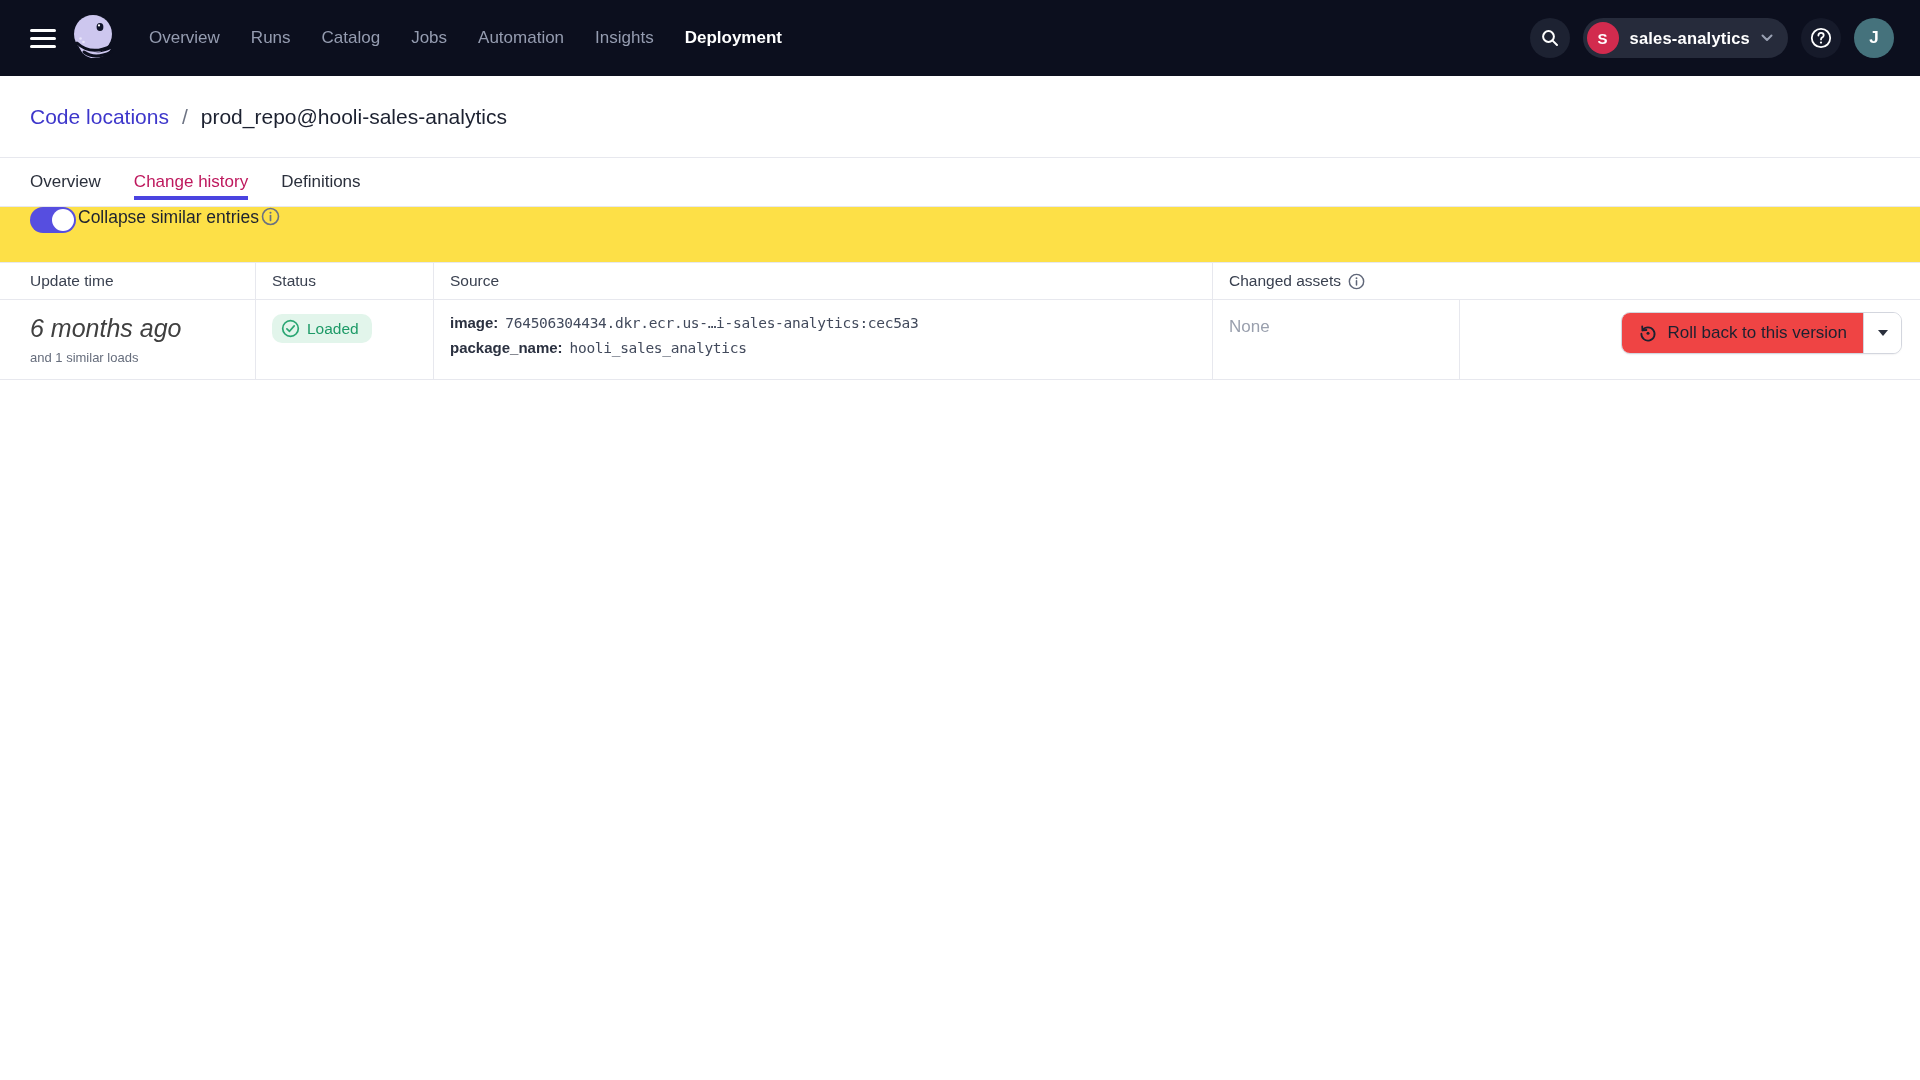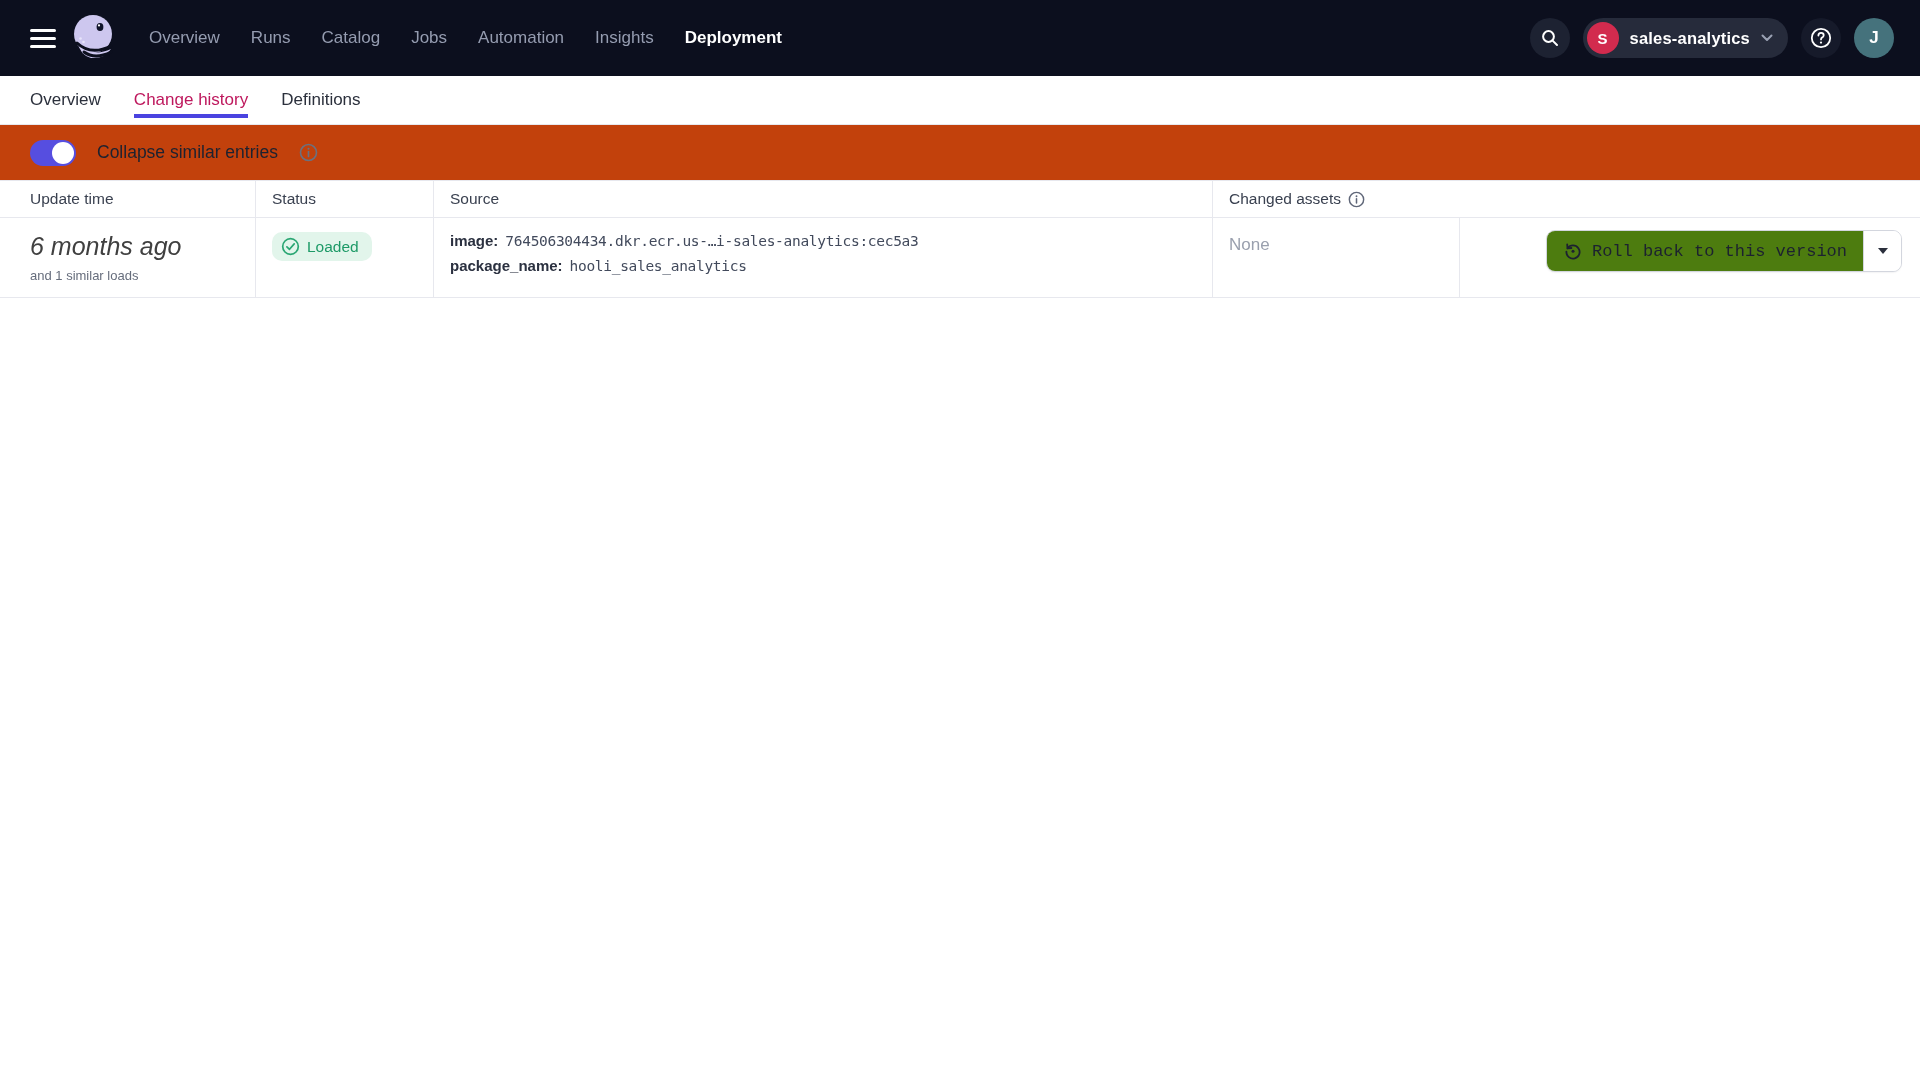--- a/index.html
+++ b/index.html
@@ -28,21 +28,21 @@
   .breadcrumb-sep { color:#6d7383; font-size:21px; }
   .breadcrumb-current { color:#1c2130; font-size:21px; }
 
   
   .tabs-bar { height:49px; display:flex; align-items:center; gap:33px; padding:0 30px; border-bottom:1px solid #e7e8ee; background:#fff; }
   .tab { position:relative; height:100%; display:flex; align-items:center; font-size:17px; color:#2b303c; cursor:pointer; }
   .tab.active { color:#be185d; font-weight:400; }
   .tab.active::after { content:""; position:absolute; left:0; right:0; bottom:6px; height:4px; background:#4a43e0; }
 
   
-  .toggle-row { height:55px; display:flex; align-items:center; gap:21px; padding:0 30px; background:#c2410c; }
+  .toggle-row { height:55px; display:flex; align-items:flex-start; gap:2px; padding:0 30px; background:#fde047; }
   .switch { position:relative; width:46px; height:26px; border-radius:13px; background:#564ee0; cursor:pointer; flex:none; }
   .switch .knob { position:absolute; top:2px; right:2px; width:22px; height:22px; border-radius:50%; background:#ffffff; }
   .toggle-label { font-size:17.5px; color:#1d2230; }
   .info-icon { display:inline-flex; cursor:pointer; }
 
   
   .grid-row { display:grid; grid-template-columns:255px 178px 779px 247px 1fr; }
   .thead { height:38px; border-top:1px solid #e7e8ee; border-bottom:1px solid #e7e8ee; align-items:center; background:#fff; }
   .th { font-size:15.5px; color:#3a4150; padding-left:16px; display:flex; align-items:center; gap:7px; height:100%; }
   .th:first-child { padding-left:30px; }
@@ -55,21 +55,21 @@
   .cell-time-note { font-size:13px; color:#666d7c; margin-top:7px; }
   .status-badge { display:inline-flex; align-items:center; gap:7px; background:#e2f5eb; border-radius:10px; padding:5px 13px 5px 9px; }
   .status-badge .label { font-size:15.5px; color:#1d9a67; }
   .src-line { display:flex; align-items:baseline; gap:7px; }
   .src-line + .src-line { margin-top:8px; }
   .src-key { font-size:15px; font-weight:700; color:#2b3140; }
   .src-val { font-family:"DejaVu Sans Mono", monospace; font-size:14.5px; color:#424a5c; letter-spacing:-0.3px; }
   .cell-none { font-size:17px; color:#9aa0ae; padding-top:3px; }
   .td.actions-cell { display:flex; justify-content:flex-end; align-items:flex-start; padding-right:18px; padding-top:12px; }
   .split-btn { display:flex; height:42px; background:#ffffff; border:1px solid #d3d6de; border-radius:9px; box-shadow:0 1px 1.5px rgba(20,25,45,.05); overflow:hidden; }
-  .split-main { display:flex; align-items:center; gap:9px; padding:0 16px; font-size:17px; color:#1c2130; cursor:pointer; background:#4d7c0f; border:none; font-family:Liberation Mono, monospace; }
+  .split-main { display:flex; align-items:center; gap:9px; padding:0 16px; font-size:17px; color:#1c2130; cursor:pointer; background:#ef4444; border:none; font-family:Liberation Sans, sans-serif; }
   .split-caret { width:38px; display:flex; align-items:center; justify-content:center; border-left:1px solid #d3d6de; cursor:pointer; background:#fff; border-top:none; border-right:none; border-bottom:none; }
 
   .fill { background:#fff; flex:1; }
   .page { display:flex; flex-direction:column; height:1080px; }
 </style>
 </head>
 <body>
 
 <div class="page">
 
@@ -120,20 +120,25 @@
         <svg width="26" height="26" viewBox="0 0 26 26">
           <circle cx="13" cy="13" r="9.2" fill="none" stroke="#ffffff" stroke-width="1.8"></circle>
           <path d="M10.4 10.6 q0 -2.8 2.7 -2.8 q2.6 0 2.6 2.4 q0 1.5 -1.7 2.4 q-1 .6 -1 1.8" fill="none" stroke="#ffffff" stroke-width="1.8" stroke-linecap="round"></path>
           <circle cx="13" cy="17.6" r="1.1" fill="#ffffff"></circle>
         </svg>
       </div>
       <div class="avatar">J</div>
     </div>
   </div>
 
+  <div class="breadcrumb-bar">
+    <a class="breadcrumb-link">Code locations</a>
+    <span class="breadcrumb-sep">/</span>
+    <span class="breadcrumb-current">prod_repo@hooli-sales-analytics</span>
+  </div>
 
   <div class="tabs-bar">
     <div class="tab">Overview</div>
     <div class="tab active">Change history</div>
     <div class="tab">Definitions</div>
   </div>
 
   <div class="toggle-row">
     <div class="switch">
         <div class="knob"></div>

